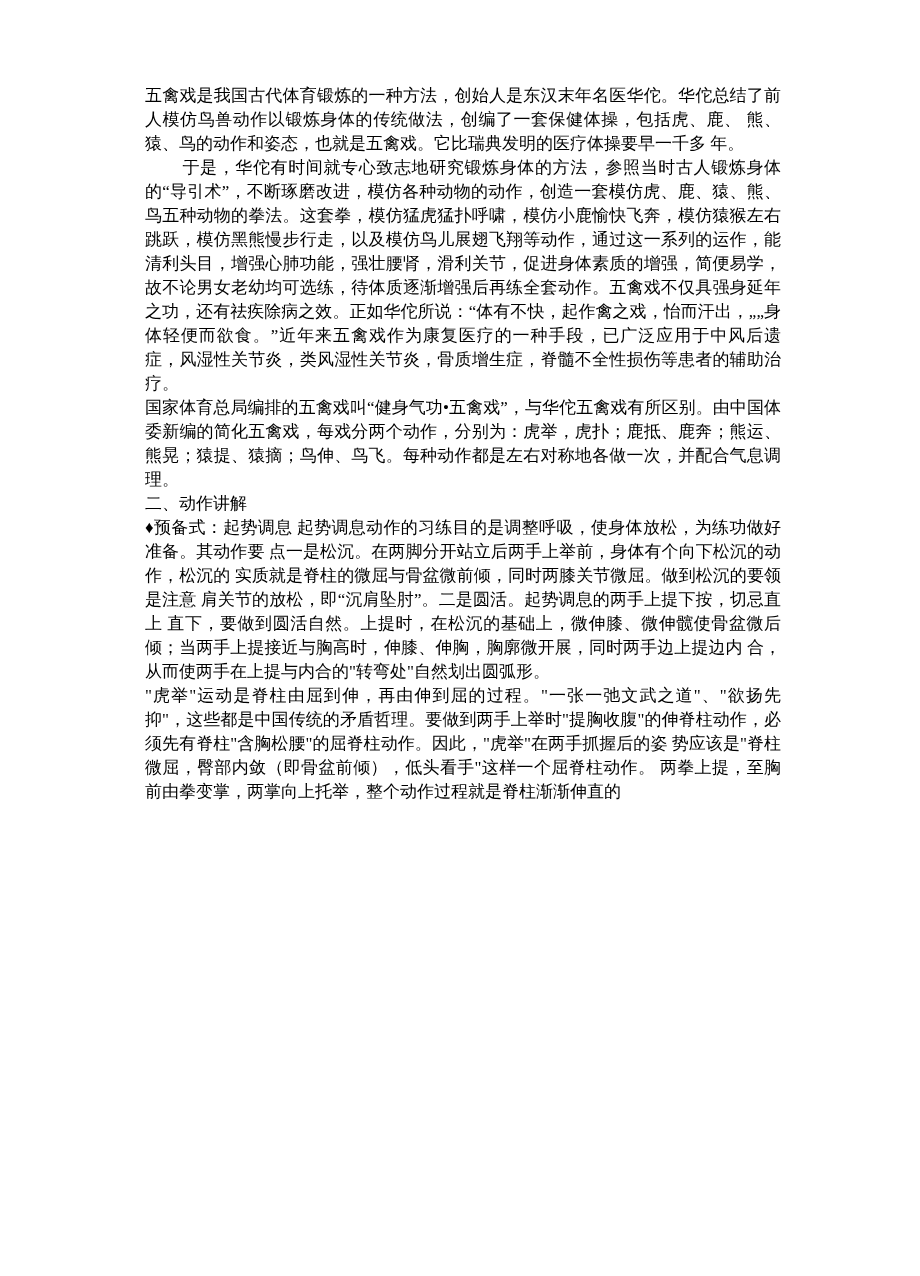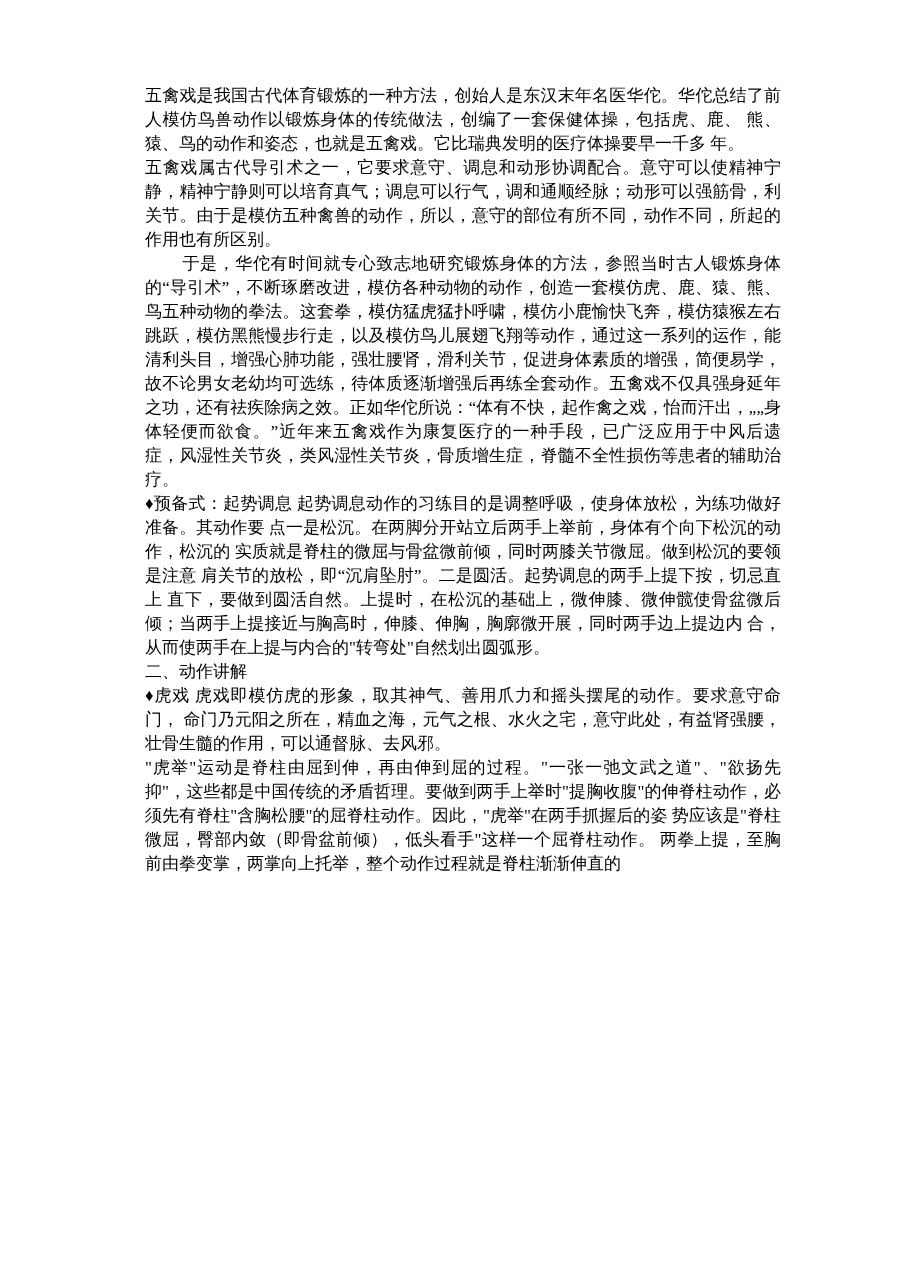--- a/index.html
+++ b/index.html
@@ -40,20 +40,19 @@
   .indent-first {
     text-indent: 2.2em;
   }
 </style>
 </head>
 <body>
 
 <div class="page">
   <div class="content">
     <p class="para">五禽戏是我国古代体育锻炼的一种方法，创始人是东汉末年名医华佗。华佗总结了前人模仿鸟兽动作以锻炼身体的传统做法，创编了一套保健体操，包括虎、鹿、 熊、猿、鸟的动作和姿态，也就是五禽戏。它比瑞典发明的医疗体操要早一千多 年。</p>
-    <p class="para">五禽戏属古代导引术之一，它要求意守、调息和动形协调配合。意守可以使精神宁静，精神宁静则可以培育真气；调息可以行气，调和通顺经脉；动形可以强筋骨，利关节。由于是模仿五种禽兽的动作，所以，意守的部位有所不同，动作不同，所起的作用也有所区别。</p>
     <p class="para indent-first">于是，华佗有时间就专心致志地研究锻炼身体的方法，参照当时古人锻炼身体的“导引术”，不断琢磨改进，模仿各种动物的动作，创造一套模仿虎、鹿、猿、熊、鸟五种动物的拳法。这套拳，模仿猛虎猛扑呼啸，模仿小鹿愉快飞奔，模仿猿猴左右跳跃，模仿黑熊慢步行走，以及模仿鸟儿展翅飞翔等动作，通过这一系列的运作，能清利头目，增强心肺功能，强壮腰肾，滑利关节，促进身体素质的增强，简便易学，故不论男女老幼均可选练，待体质逐渐增强后再练全套动作。五禽戏不仅具强身延年之功，还有祛疾除病之效。正如华佗所说：“体有不快，起作禽之戏，怡而汗出，„„身体轻便而欲食。”近年来五禽戏作为康复医疗的一种手段，已广泛应用于中风后遗症，风湿性关节炎，类风湿性关节炎，骨质增生症，脊髓不全性损伤等患者的辅助治疗。</p>
+    <p class="para">国家体育总局编排的五禽戏叫“健身气功•五禽戏”，与华佗五禽戏有所区别。由中国体委新编的简化五禽戏，每戏分两个动作，分别为：虎举，虎扑；鹿抵、鹿奔；熊运、熊晃；猿提、猿摘；鸟伸、鸟飞。每种动作都是左右对称地各做一次，并配合气息调理。</p>
+    <p class="para">二、动作讲解</p>
     <p class="para">♦预备式：起势调息 起势调息动作的习练目的是调整呼吸，使身体放松，为练功做好准备。其动作要 点一是松沉。在两脚分开站立后两手上举前，身体有个向下松沉的动作，松沉的 实质就是脊柱的微屈与骨盆微前倾，同时两膝关节微屈。做到松沉的要领是注意 肩关节的放松，即“沉肩坠肘”。二是圆活。起势调息的两手上提下按，切忌直上 直下，要做到圆活自然。上提时，在松沉的基础上，微伸膝、微伸髋使骨盆微后 倾；当两手上提接近与胸高时，伸膝、伸胸，胸廓微开展，同时两手边上提边内 合，从而使两手在上提与内合的"转弯处"自然划出圆弧形。</p>
-    <p class="para">二、动作讲解</p>
-    <p class="para">♦虎戏 虎戏即模仿虎的形象，取其神气、善用爪力和摇头摆尾的动作。要求意守命门， 命门乃元阳之所在，精血之海，元气之根、水火之宅，意守此处，有益肾强腰， 壮骨生髓的作用，可以通督脉、去风邪。</p>
     <p class="para">"虎举"运动是脊柱由屈到伸，再由伸到屈的过程。"一张一弛文武之道"、"欲扬先抑"，这些都是中国传统的矛盾哲理。要做到两手上举时"提胸收腹"的伸脊柱动作，必须先有脊柱"含胸松腰"的屈脊柱动作。因此，"虎举"在两手抓握后的姿 势应该是"脊柱微屈，臀部内敛（即骨盆前倾），低头看手"这样一个屈脊柱动作。 两拳上提，至胸前由拳变掌，两掌向上托举，整个动作过程就是脊柱渐渐伸直的</p>
   </div>
 </div>
 
 </body></html>

